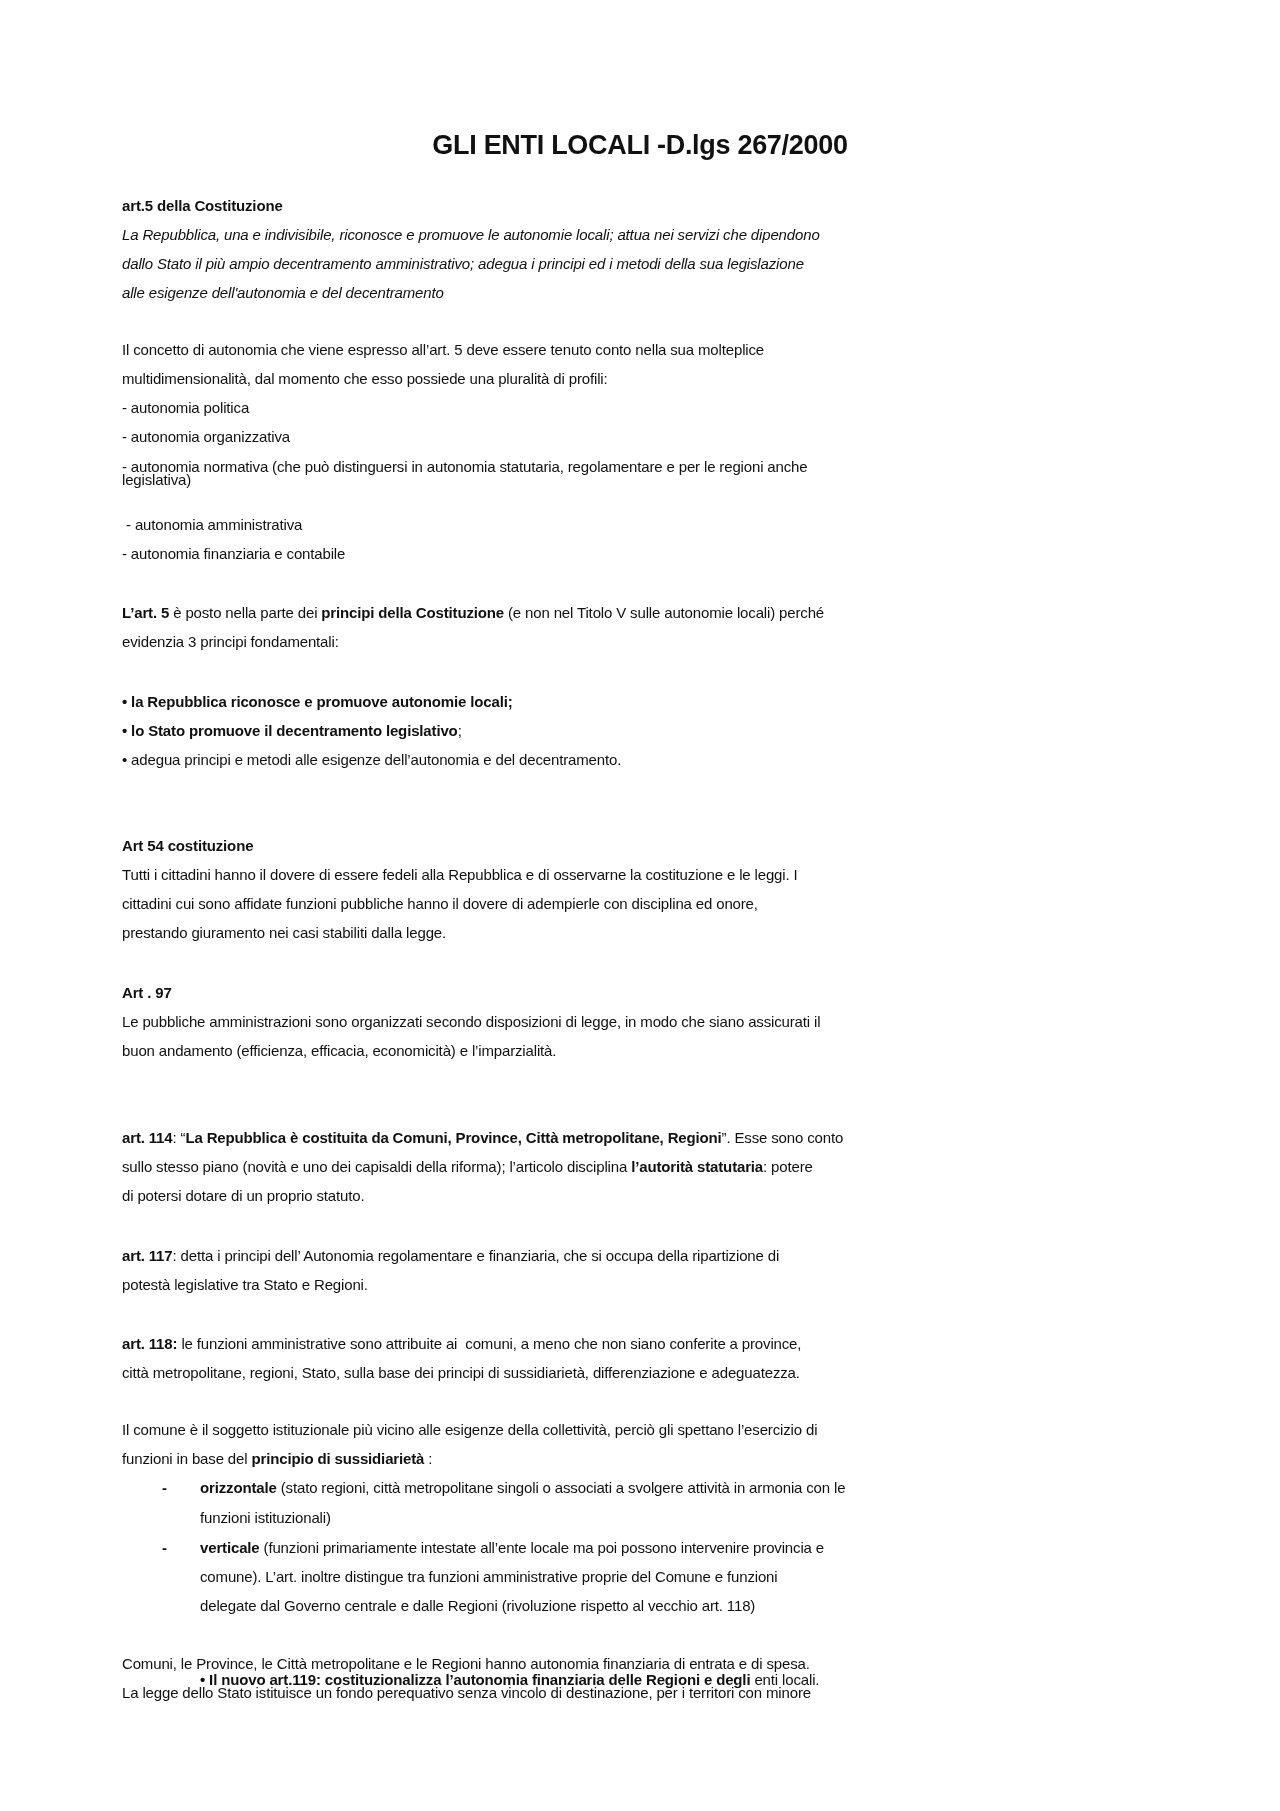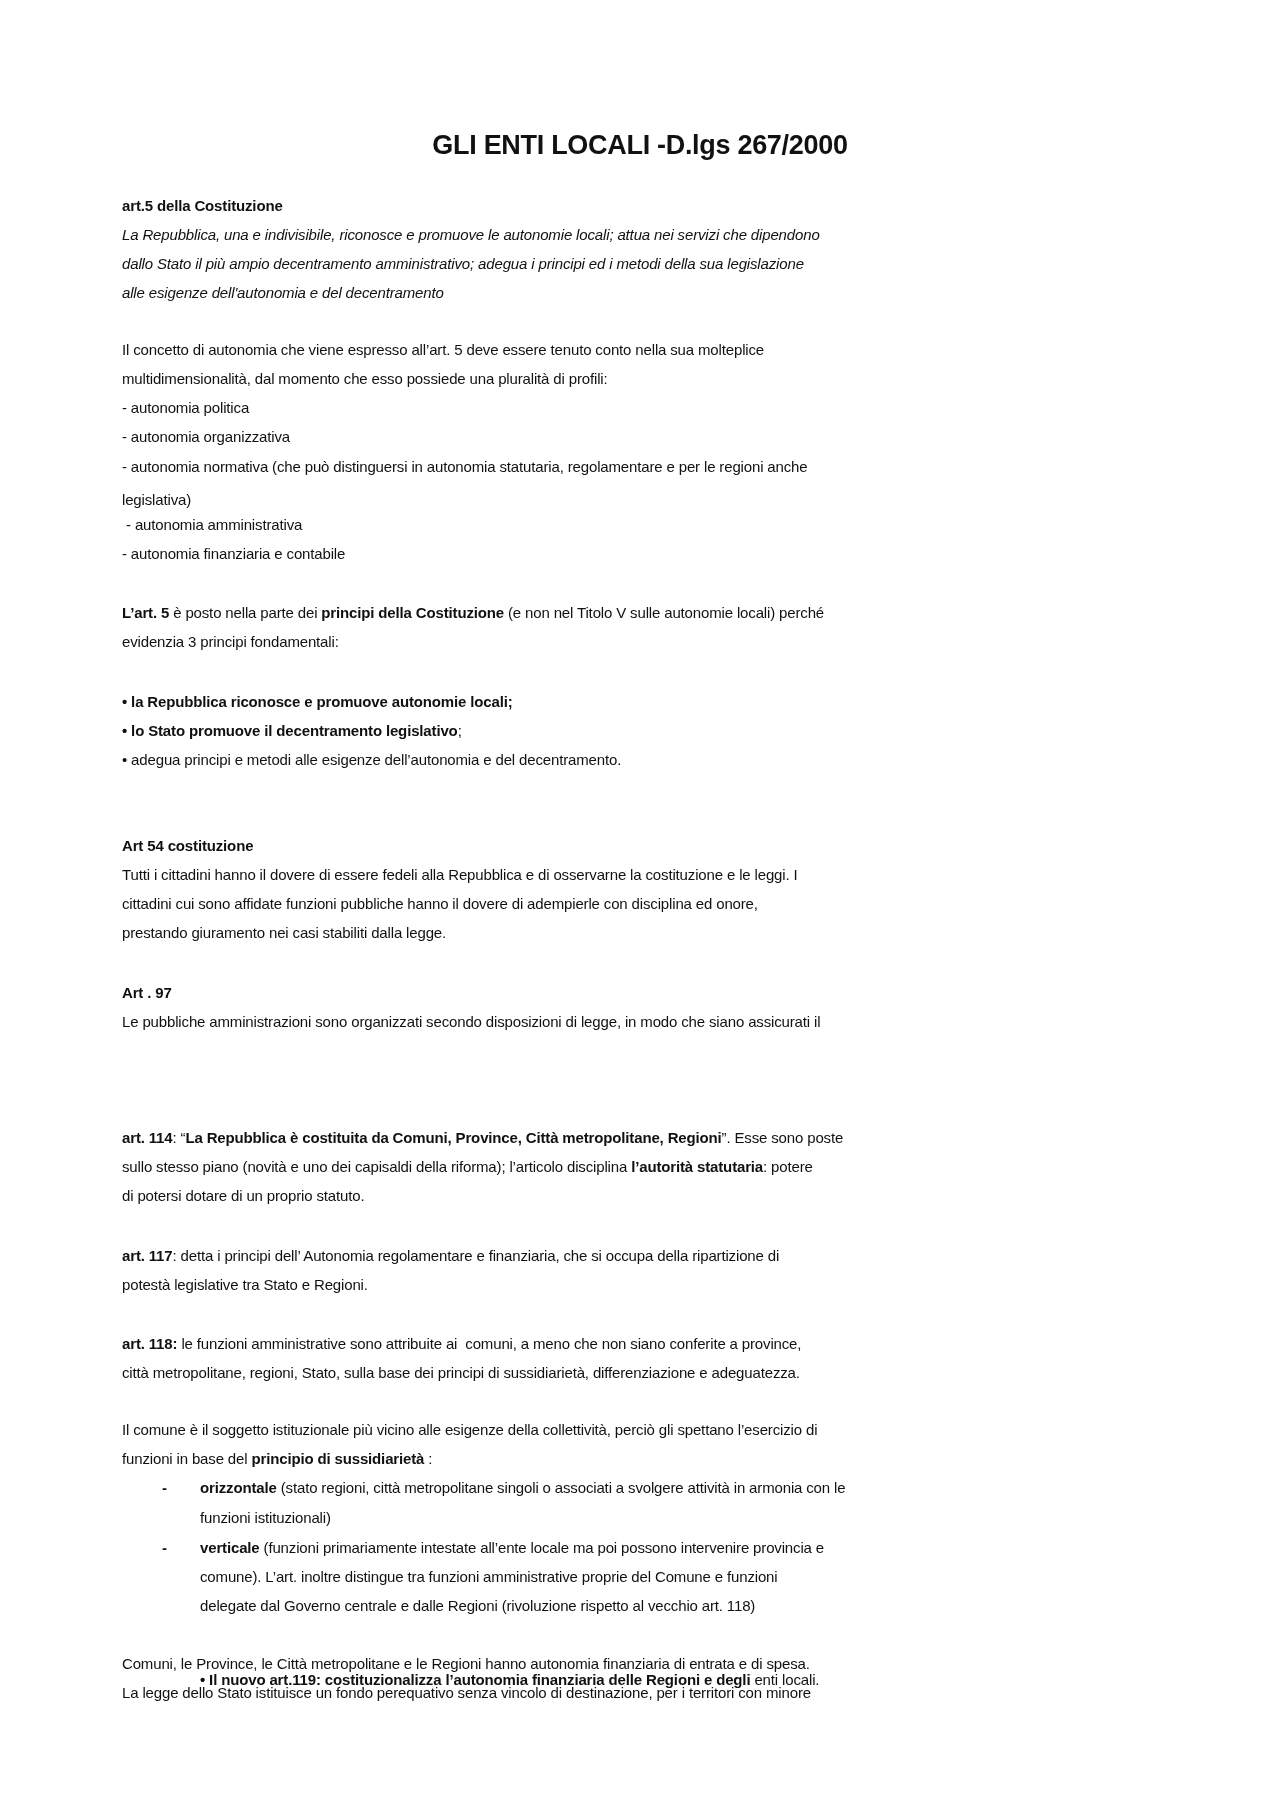--- a/index.html
+++ b/index.html
@@ -25,43 +25,44 @@
   <div class="ln b" style="top:206px">art.5 della Costituzione</div>
   <div class="ln i" style="top:235px">La Repubblica, una e indivisibile, riconosce e promuove le autonomie locali; attua nei servizi che dipendono</div>
   <div class="ln i" style="top:264px">dallo Stato il più ampio decentramento amministrativo; adegua i principi ed i metodi della sua legislazione</div>
   <div class="ln i" style="top:293px">alle esigenze dell'autonomia e del decentramento</div>
 
   <div class="ln" style="top:350px">Il concetto di autonomia che viene espresso all’art. 5 deve essere tenuto conto nella sua molteplice</div>
   <div class="ln" style="top:379px">multidimensionalità, dal momento che esso possiede una pluralità di profili:</div>
   <div class="ln" style="top:408px">- autonomia politica</div>
   <div class="ln" style="top:437px">- autonomia organizzativa</div>
   <div class="ln" style="top:467px">- autonomia normativa (che può distinguersi in autonomia statutaria, regolamentare e per le regioni anche</div>
-  <div class="ln" style="top:500px">legislativa)</div>
+  <div class="ln" style="top:480px">legislativa)</div>
   <div class="ln" style="top:525px; white-space:pre"> - autonomia amministrativa</div>
   <div class="ln" style="top:554px">- autonomia finanziaria e contabile</div>
 
   <div class="ln" style="top:613px">
     <b>L’art. 5</b><span> è posto nella parte dei </span><b>principi della Costituzione</b><span> (e non nel Titolo V sulle autonomie locali) perché</span>
   </div>
   <div class="ln" style="top:642px">evidenzia 3 principi fondamentali:</div>
 
   <div class="ln" style="top:702px"><b>• la Repubblica riconosce e promuove autonomie locali;</b><span></span></div>
   <div class="ln" style="top:731px"><b>• lo Stato promuove il decentramento legislativo</b><span>;</span></div>
   <div class="ln" style="top:760px"><b></b><span>• adegua principi e metodi alle esigenze dell’autonomia e del decentramento.</span></div>
 
   <div class="ln b" style="top:846px">Art 54 costituzione</div>
   <div class="ln" style="top:875px">Tutti i cittadini hanno il dovere di essere fedeli alla Repubblica e di osservarne la costituzione e le leggi. I</div>
   <div class="ln" style="top:933px">prestando giuramento nei casi stabiliti dalla legge.</div>
   <div class="ln" style="top:904px">cittadini cui sono affidate funzioni pubbliche hanno il dovere di adempierle con disciplina ed onore,</div>
 
   <div class="ln b" style="top:993px">Art . 97</div>
   <div class="ln" style="top:1022px">Le pubbliche amministrazioni sono organizzati secondo disposizioni di legge, in modo che siano assicurati il</div>
+  <div class="ln" style="top:1051px">buon andamento (efficienza, efficacia, economicità) e l’imparzialità.</div>
 
   <div class="ln" style="top:1138px">
-    <b>art. 114</b><span>: “</span><b>La Repubblica è costituita da Comuni, Province, Città metropolitane, Regioni</b><span>”. Esse sono poste</span>
+    <b>art. 114</b><span>: “</span><b>La Repubblica è costituita da Comuni, Province, Città metropolitane, Regioni</b><span>”. Esse sono conto</span>
   </div>
   <div class="ln" style="top:1167px">
     <span>sullo stesso piano (novità e uno dei capisaldi della riforma); l’articolo disciplina </span><b>l’autorità statutaria</b><span>: potere</span>
   </div>
   <div class="ln" style="top:1196px">di potersi dotare di un proprio statuto.</div>
 
   <div class="ln" style="top:1256px">
     <b>art. 117</b><span>: detta i principi dell’ Autonomia regolamentare e finanziaria, che si occupa della ripartizione di</span>
   </div>
   <div class="ln" style="top:1285px">potestà legislative tra Stato e Regioni.</div>

